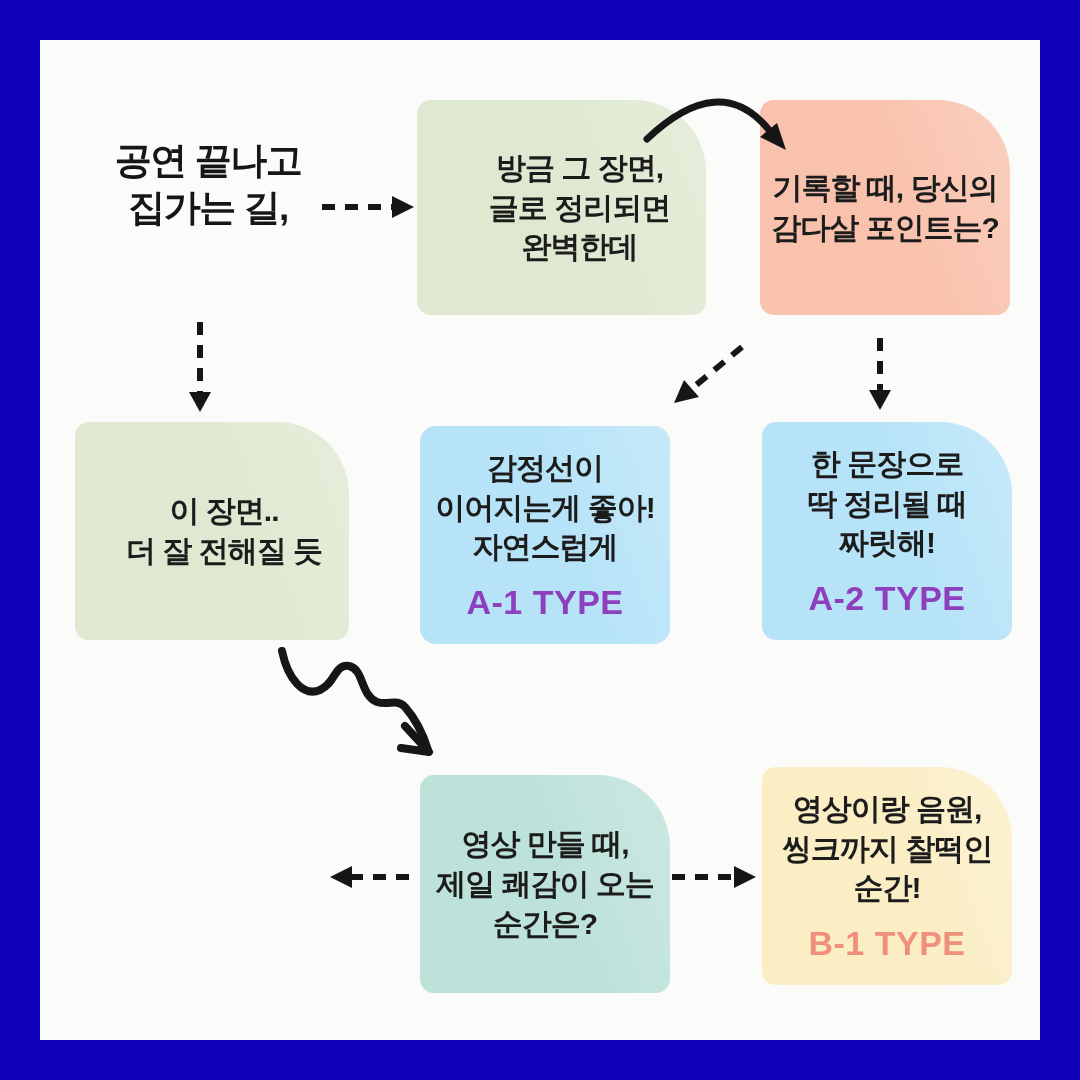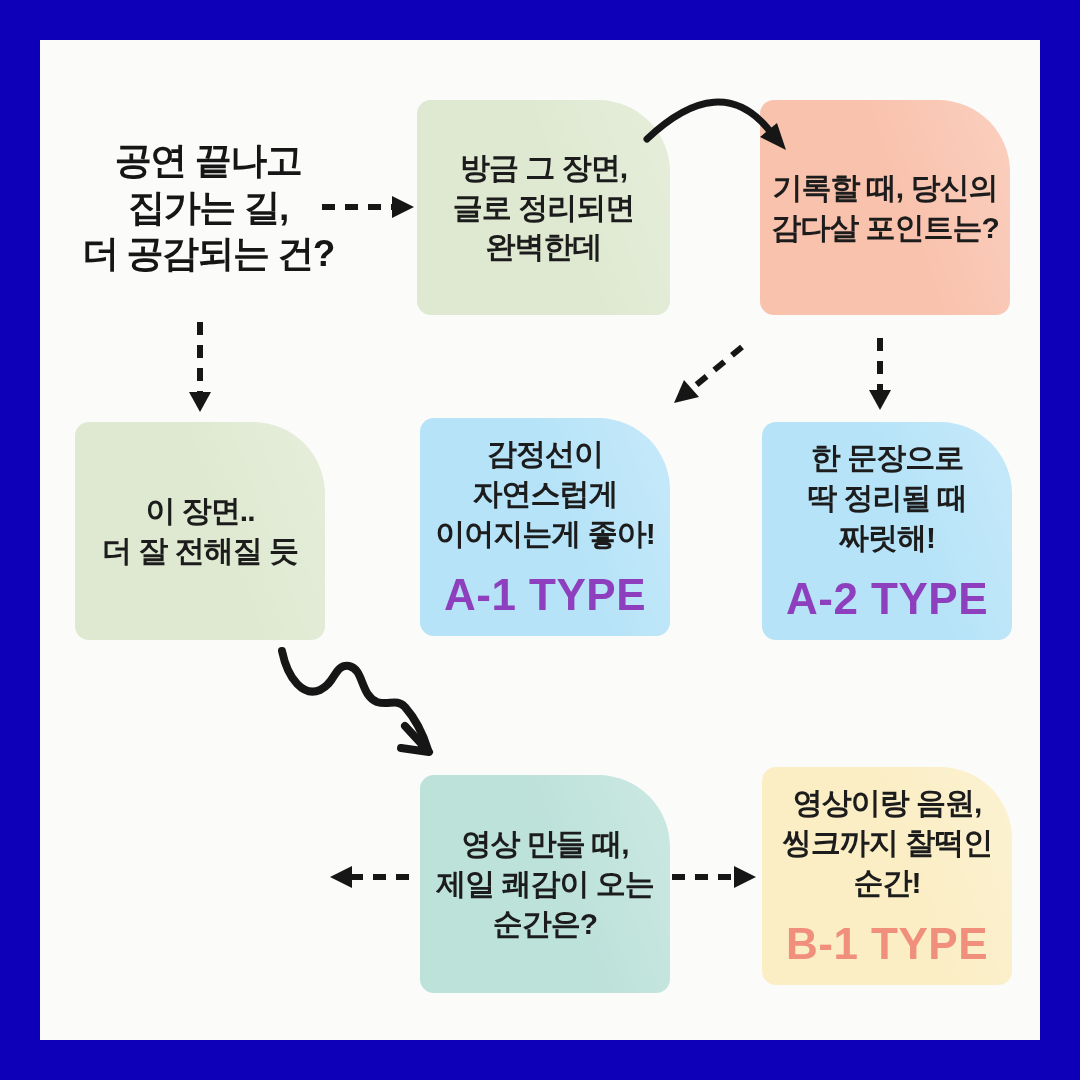--- a/index.html
+++ b/index.html
@@ -21,62 +21,61 @@
   .title span{display:block;}
   .box{
     position:absolute;width:250px;height:218px;
     border-radius:14px 72px 14px 14px;
     display:flex;flex-direction:column;align-items:center;justify-content:center;
     text-align:center;color:#1c1c1c;
     background-image:linear-gradient(250deg,rgba(255,255,255,.22),rgba(255,255,255,0) 45%);
   }
   .box .line{display:block;font-size:30px;font-weight:700;letter-spacing:-1px;line-height:1.33;}
   .box .line.heavy{font-weight:900;}
-  .type-label{display:block;margin-top:16px;font-size:44px;font-weight:800;letter-spacing:.5px;}
+  .type-label{display:block;margin-top:16px;font-size:34px;font-weight:800;letter-spacing:.5px;}
   .type-a{color:#8E3FBE;}
   .type-b{color:#F0907C;}
   .bg-green{background-color:#DFE9D1;}
   .bg-salmon{background-color:#F9C2AD;}
   .bg-blue{background-color:#B6E3F8;}
   .bg-teal{background-color:#BDE2DA;}
   .bg-yellow{background-color:#FBEEC5;}
   .arrow-layer{position:absolute;left:0;top:0;width:1000px;height:1000px;pointer-events:none;}
 </style>
 </head>
 <body>
 
 <div class="frame">
   <div class="canvas">
 
     <div class="title">
       <span>공연 끝나고</span>
       <span>집가는 길,</span>
-      <span>더 공감되는 건?</span>
     </div>
 
-    <div class="box bg-green" style="left:377px;top:60px;width:253px;height:215px;">
+    <div class="box bg-green" style="left:377px;top:60px;width:253px;height:215px;padding-left:36px;">
       <span class="line">방금 그 장면,</span>
       <span class="line">글로 정리되면</span>
       <span class="line">완벽한데</span>
     </div>
 
     <div class="box bg-salmon" style="left:720px;top:60px;height:215px;">
       <span class="line">기록할 때, 당신의</span>
       <span class="line">감다살 포인트는?</span>
     </div>
 
-    <div class="box bg-green" style="left:35px;top:382px;">
+    <div class="box bg-green" style="left:35px;top:382px;padding-left:24px;">
       <span class="line">이 장면..</span>
       <span class="line">더 잘 전해질 듯</span>
     </div>
 
-    <div class="box bg-blue" style="left:380px;top:378px;">
+    <div class="box bg-blue" style="left:380px;top:386px;border-radius:16px;">
       <span class="line">감정선이</span>
+      <span class="line">이어지는게 좋아!</span>
       <span class="line">자연스럽게</span>
-      <span class="line">이어지는게 좋아!</span>
       <span class="type-label type-a">A-1 TYPE</span>
     </div>
 
     <div class="box bg-blue" style="left:722px;top:382px;">
       <span class="line">한 문장으로</span>
       <span class="line">딱 정리될 때</span>
       <span class="line heavy">짜릿해!</span>
       <span class="type-label type-a">A-2 TYPE</span>
     </div>
 

